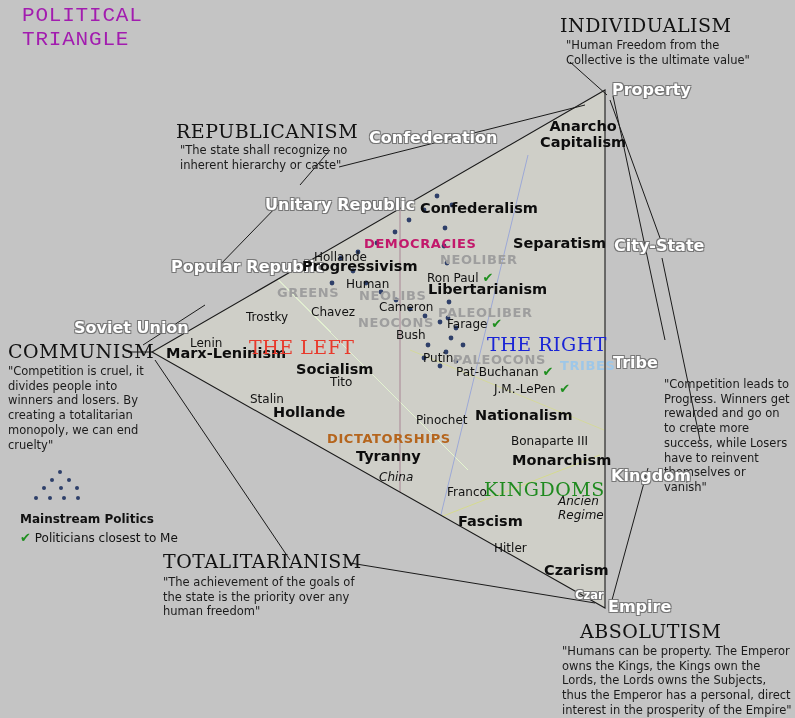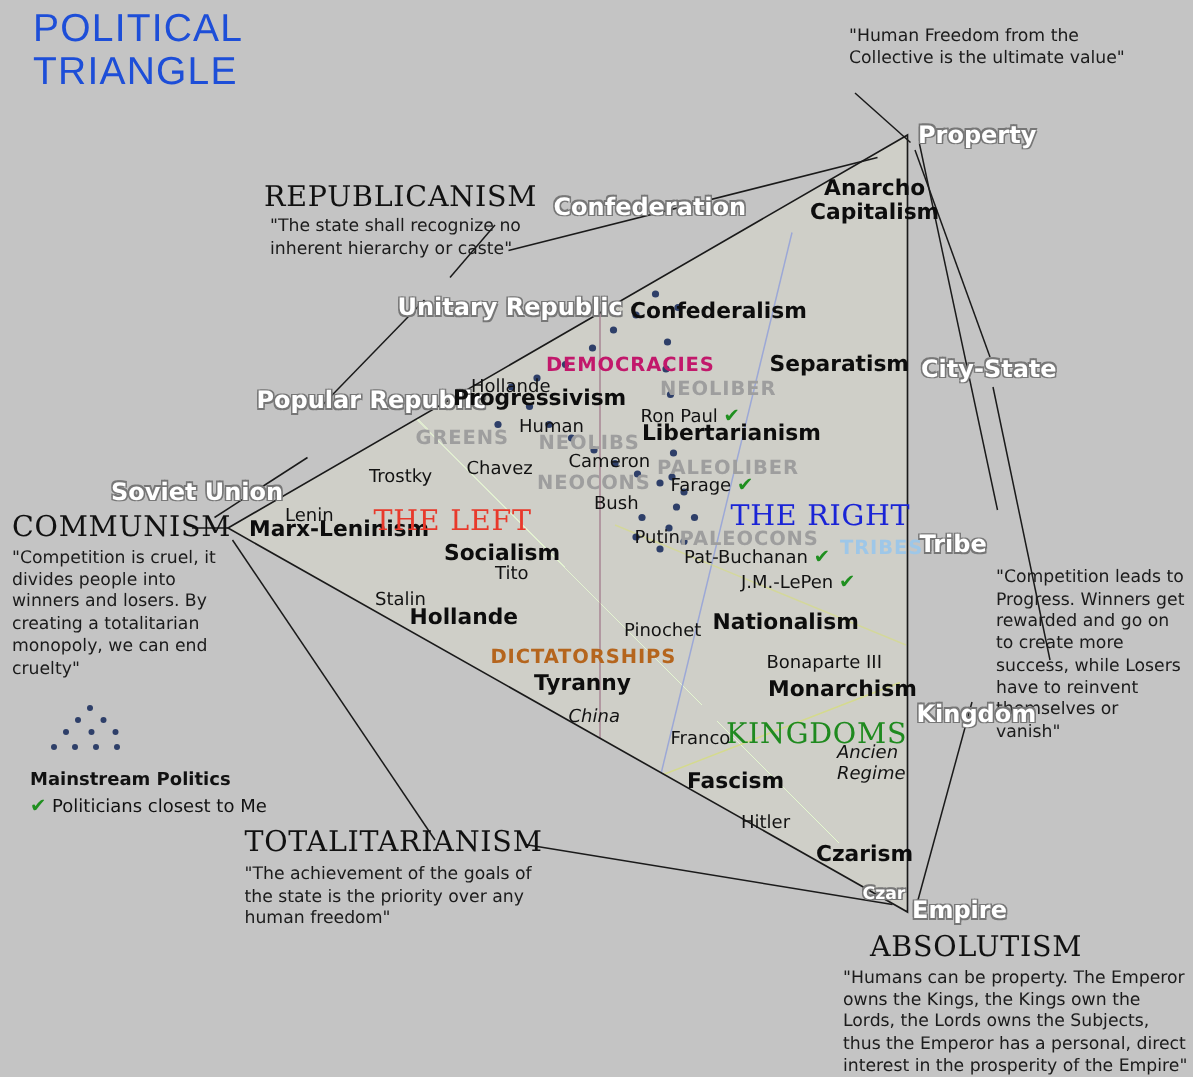--- a/index.html
+++ b/index.html
@@ -11,22 +11,22 @@
   }
   .abs{position:absolute;}
   #tri-svg{position:absolute;left:0;top:0;width:795px;height:718px;}
 
   
   .corner-title{font-family:"DejaVu Serif","Liberation Serif",serif;font-size:19px;color:#111;white-space:nowrap;letter-spacing:.5px;}
   .corner-quote{font-size:11.5px;color:#1b1b1b;line-height:1.28;}
 
   
   #main-title{
-    font-family:Liberation Sans, sans-serif;
-    font-size:26px;color:#1d4ed8;line-height:1.12;letter-spacing:.8px;
+    font-family:Liberation Mono, monospace;
+    font-size:21px;color:#a21caf;line-height:1.12;letter-spacing:.8px;
   }
 
   
   .ext-node{
     font-size:16px;font-weight:bold;color:#fff;white-space:nowrap;
     text-shadow:-1px -1px 0 #777,1px -1px 0 #777,-1px 1px 0 #777,1px 1px 0 #777;
   }
 
   
   .ideo{font-size:14.5px;font-weight:bold;color:#0d0d0d;white-space:nowrap;}
@@ -130,20 +130,21 @@
     <circle cx="332" cy="283" r="2.4"></circle>
   </g>
 </svg>
 
 <div class="abs" id="main-title" style="left:22px;top:4px;">
   <div>POLITICAL</div>
   <div>TRIANGLE</div>
 </div>
 
 <div class="abs" style="left:560px;top:14px;width:215px;">
+  <div class="corner-title">INDIVIDUALISM</div>
   <div class="corner-quote" style="padding-left:6px;margin-top:2px;">"Human Freedom from the Collective is the ultimate value"</div>
 </div>
 
 <div class="abs" style="left:176px;top:120px;width:180px;">
   <div class="corner-title">REPUBLICANISM</div>
   <div class="corner-quote" style="padding-left:4px;margin-top:1px;">"The state shall recognize no inherent hierarchy or caste"</div>
 </div>
 
 <div class="abs" style="left:8px;top:340px;width:148px;">
   <div class="corner-title">COMMUNISM</div>

